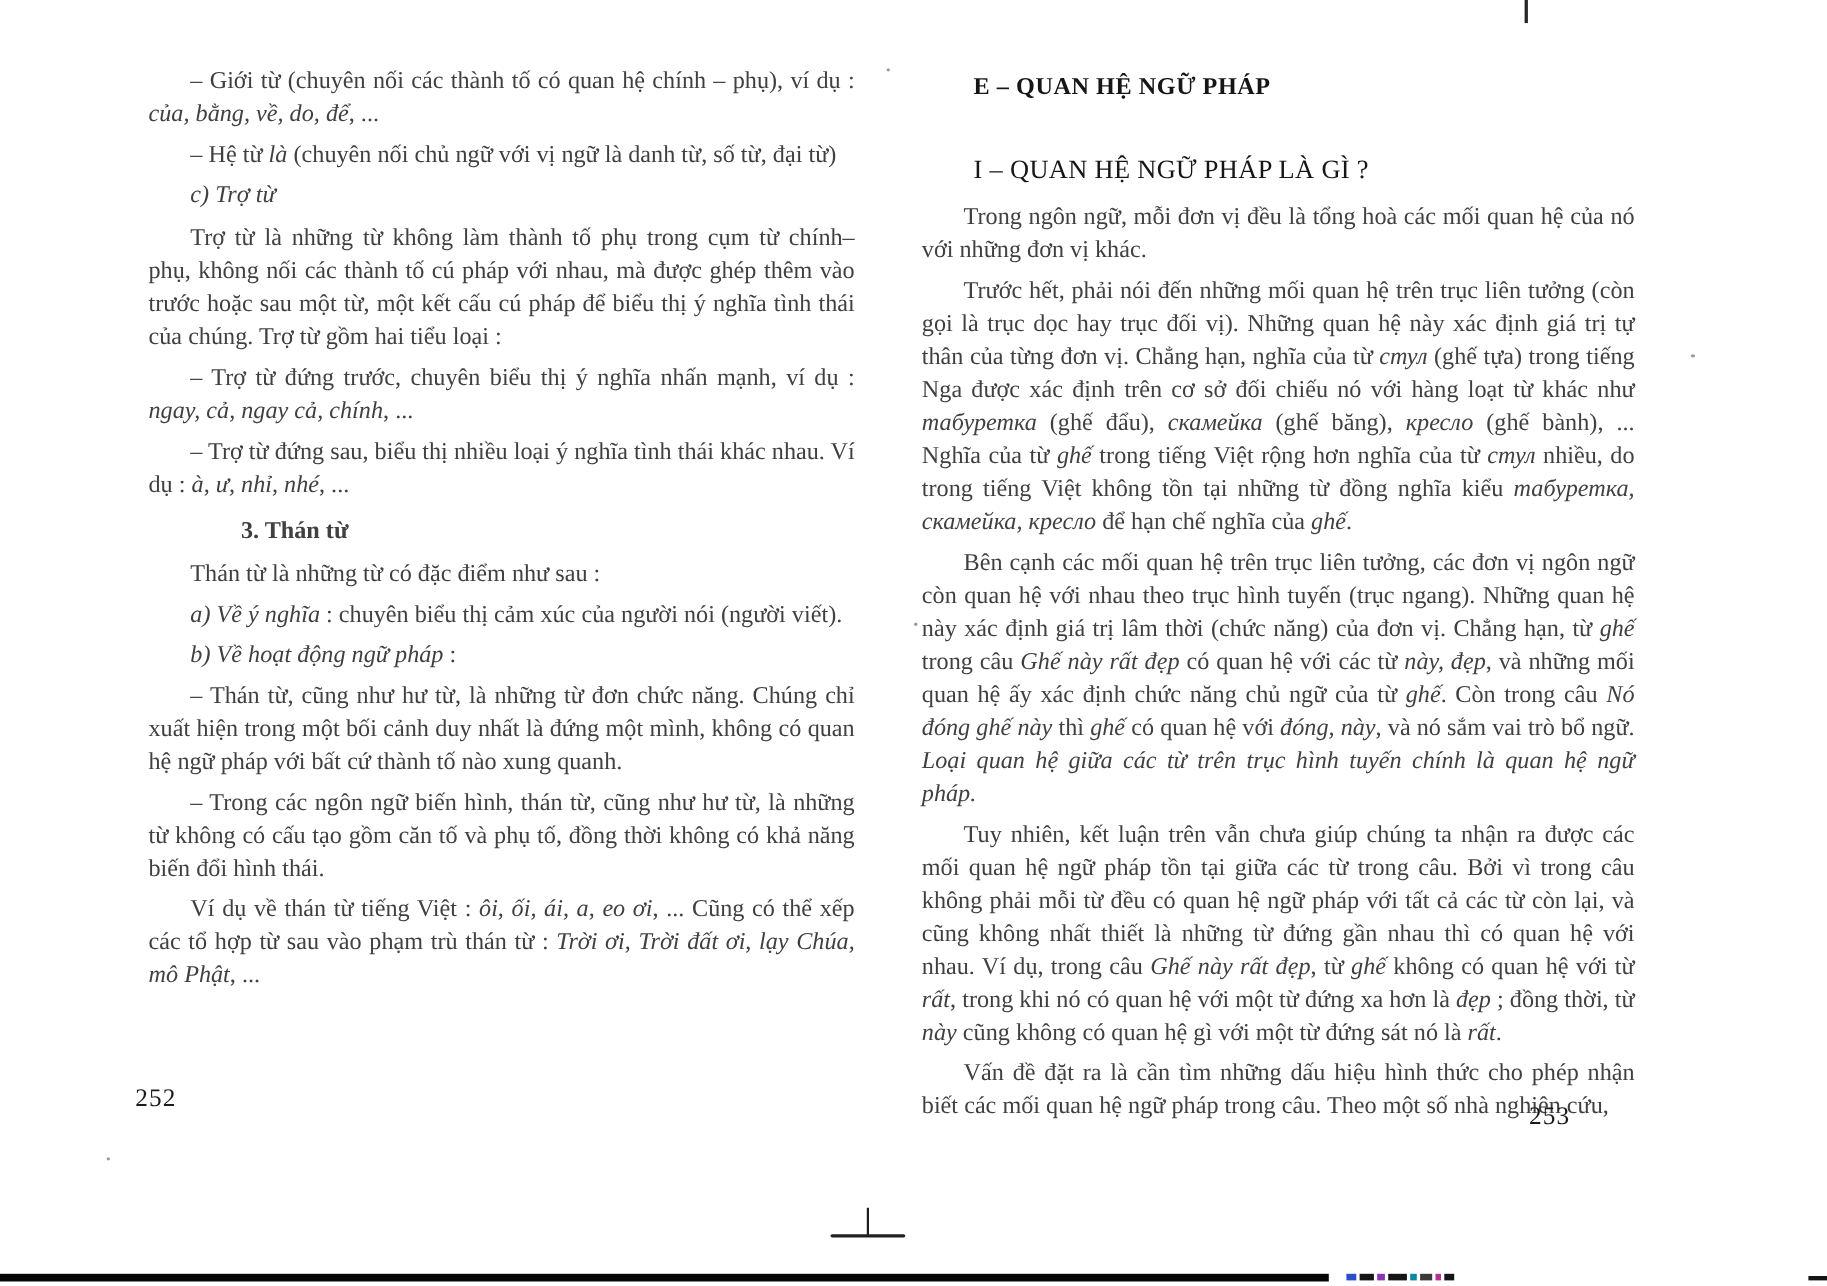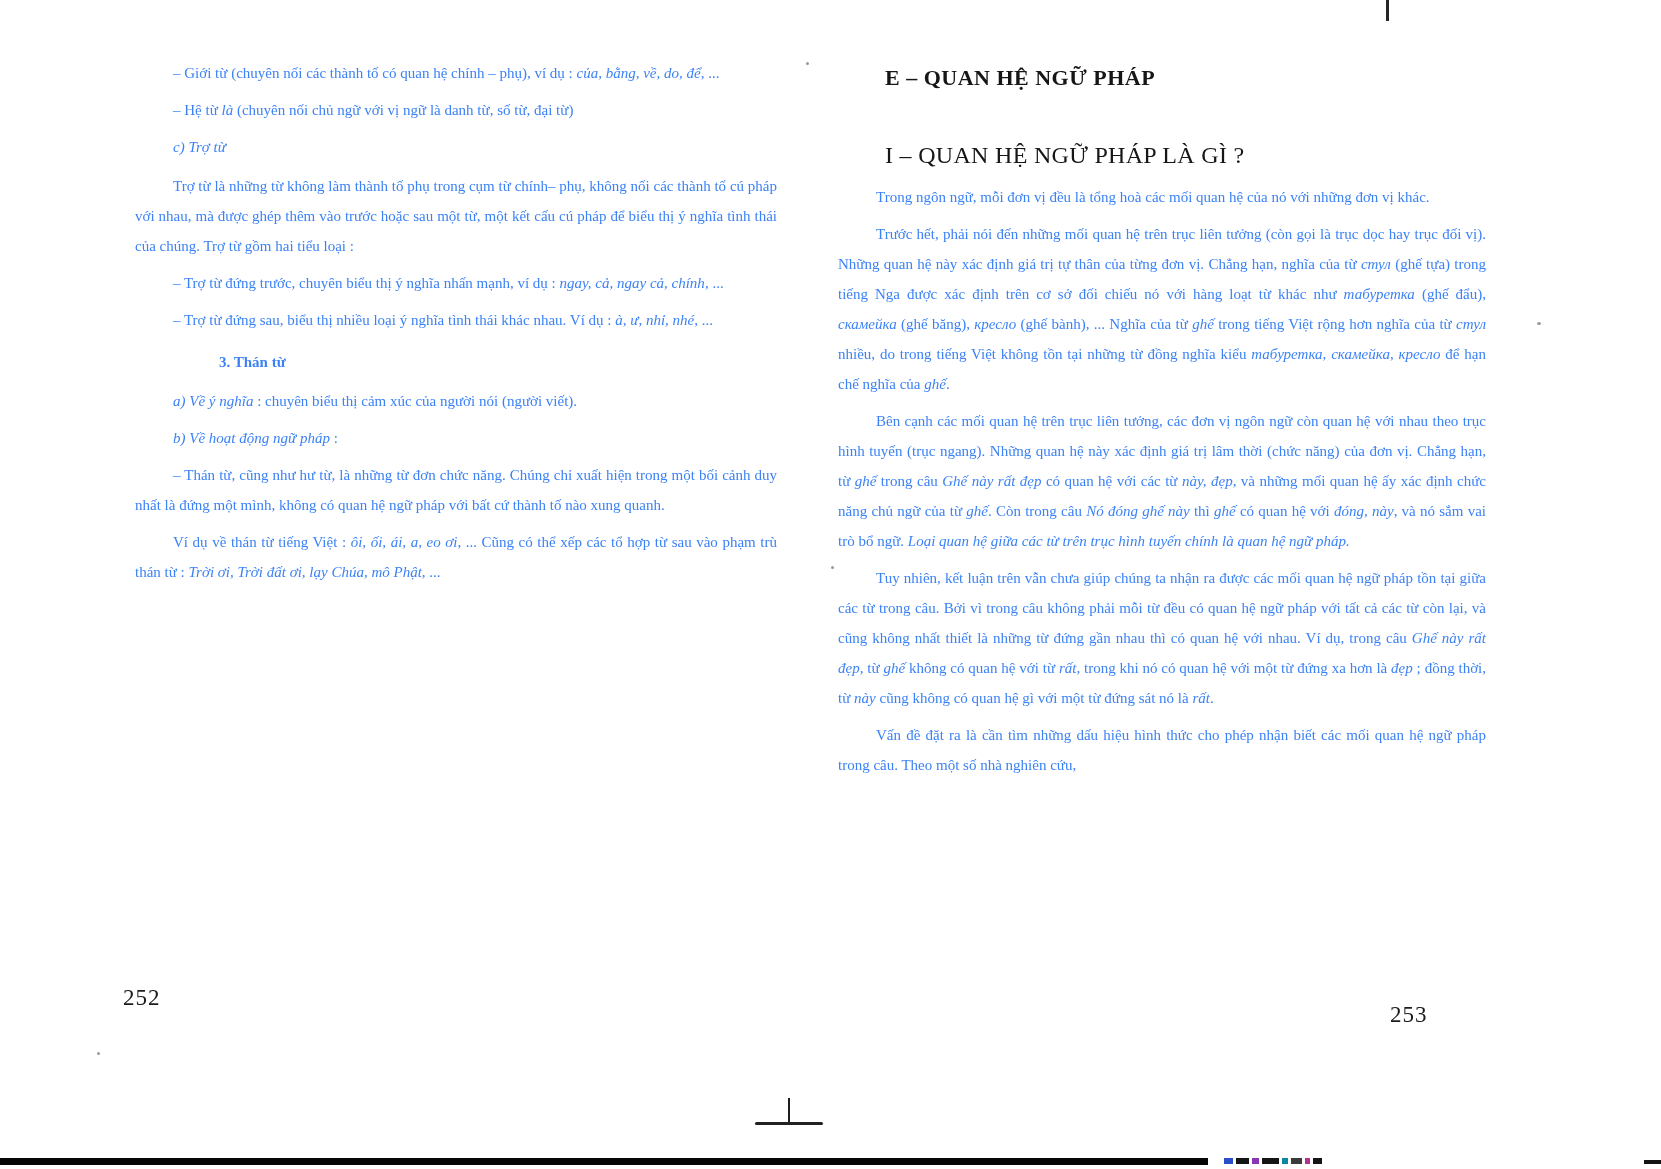--- a/index.html
+++ b/index.html
@@ -9,23 +9,23 @@
     font-family:"Liberation Serif","DejaVu Serif",serif;
     -webkit-font-smoothing:antialiased;
   }
   .page-col{position:absolute;}
   #left-page{left:135px;top:58px;width:642px;}
   #right-page{left:838px;top:58px;width:648px;}
   .para{
     margin:0 0 7px 0;
     text-indent:38px;
     text-align:justify;
-    font-size:15px;
+    font-size:22px;
     line-height:30px;
-    color:#3b82f6;
+    color:#404040;
   }
   .para .it{font-style:italic;}
   .para .bd{font-weight:bold;margin-left:46px;}
   .para.bold-head{font-weight:bold;text-align:left;margin-top:12px;margin-bottom:9px;}
   .para.sub-head{text-align:left;margin-top:4px;margin-bottom:9px;}
   h1.chapter{
     font-size:22px;line-height:32px;font-weight:bold;
     margin:4px 0 0 47px;letter-spacing:.5px;white-space:nowrap;
   }
   h2.section{
@@ -55,23 +55,25 @@
 
   <div id="left-page" class="page-col">
     <div id="left-paras">
         <p class="para"><span>– Giới từ (chuyên nối các thành tố có quan hệ chính – phụ), ví dụ : </span><span class="it">của, bằng, về, do, để</span><span>, ...</span></p>
         <p class="para"><span>– Hệ từ </span><span class="it">là</span><span> (chuyên nối chủ ngữ với vị ngữ là danh từ, số từ, đại từ)</span></p>
         <p class="para sub-head"><span class="it">c) Trợ từ</span></p>
         <p class="para"><span>Trợ từ là những từ không làm thành tố phụ trong cụm từ chính– phụ, không nối các thành tố cú pháp với nhau, mà được ghép thêm vào trước hoặc sau một từ, một kết cấu cú pháp để biểu thị ý nghĩa tình thái của chúng. Trợ từ gồm hai tiểu loại :</span></p>
         <p class="para"><span>– Trợ từ đứng trước, chuyên biểu thị ý nghĩa nhấn mạnh, ví dụ : </span><span class="it">ngay, cả, ngay cả, chính</span><span>, ...</span></p>
         <p class="para"><span>– Trợ từ đứng sau, biểu thị nhiều loại ý nghĩa tình thái khác nhau. Ví dụ : </span><span class="it">à, ư, nhỉ, nhé</span><span>, ...</span></p>
         <p class="para bold-head"><span class="bd">3. Thán từ</span></p>
+        <p class="para"><span>Thán từ là những từ có đặc điểm như sau :</span></p>
         <p class="para"><span class="it">a) Về ý nghĩa</span><span> : chuyên biểu thị cảm xúc của người nói (người viết).</span></p>
         <p class="para"><span class="it">b) Về hoạt động ngữ pháp</span><span> :</span></p>
         <p class="para"><span>– Thán từ, cũng như hư từ, là những từ đơn chức năng. Chúng chỉ xuất hiện trong một bối cảnh duy nhất là đứng một mình, không có quan hệ ngữ pháp với bất cứ thành tố nào xung quanh.</span></p>
+        <p class="para"><span>– Trong các ngôn ngữ biến hình, thán từ, cũng như hư từ, là những từ không có cấu tạo gồm căn tố và phụ tố, đồng thời không có khả năng biến đổi hình thái.</span></p>
         <p class="para"><span>Ví dụ về thán từ tiếng Việt : </span><span class="it">ôi, ối, ái, a, eo ơi</span><span>, ... Cũng có thể xếp các tổ hợp từ sau vào phạm trù thán từ : </span><span class="it">Trời ơi, Trời đất ơi, lạy Chúa, mô Phật</span><span>, ...</span></p>
       </div>
   </div>
   <div class="pagenum" id="pagenum-left">252</div>
 
   <div id="right-page" class="page-col">
     <h1 class="chapter">E – QUAN HỆ NGỮ PHÁP</h1>
     <h2 class="section">I – QUAN HỆ NGỮ PHÁP LÀ GÌ ?</h2>
     <div id="right-paras">
         <p class="para"><span>Trong ngôn ngữ, mỗi đơn vị đều là tổng hoà các mối quan hệ của nó với những đơn vị khác.</span></p>

